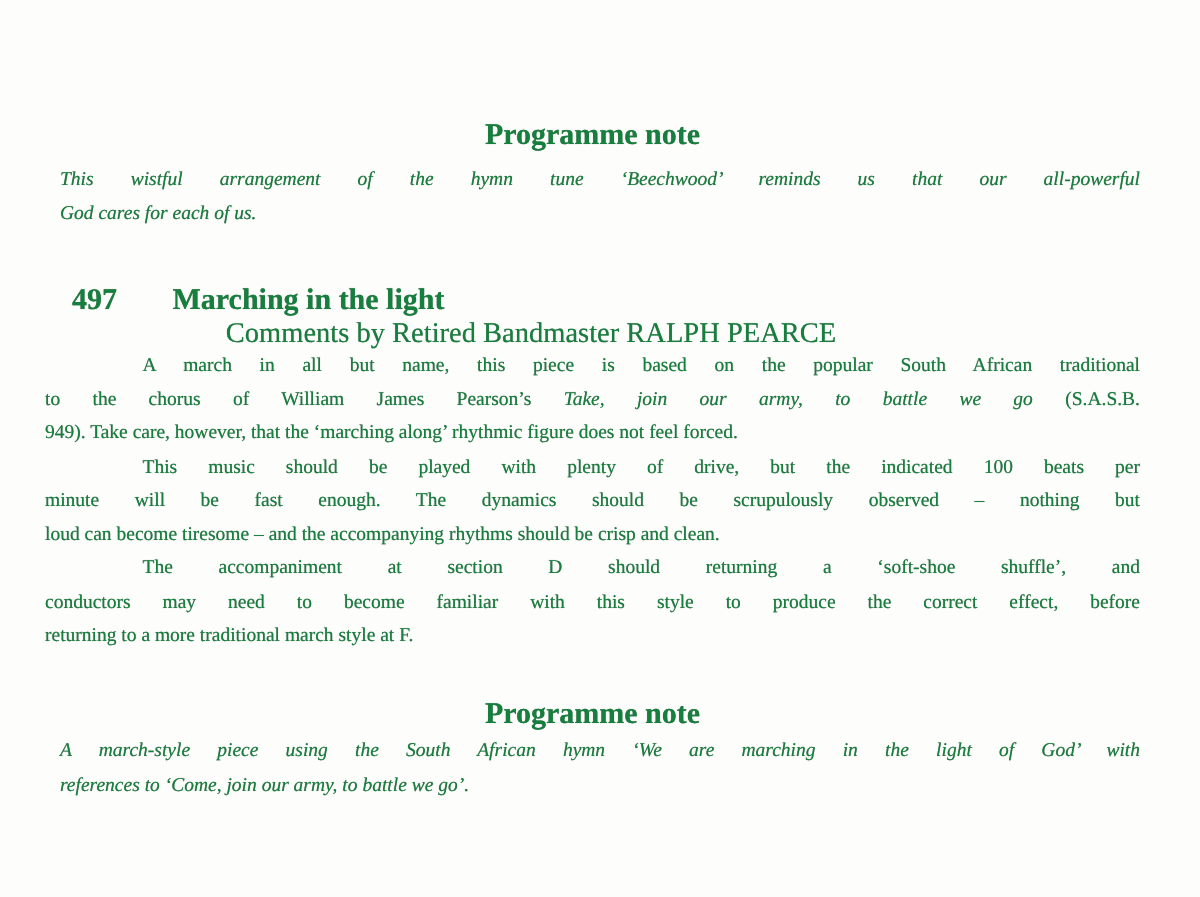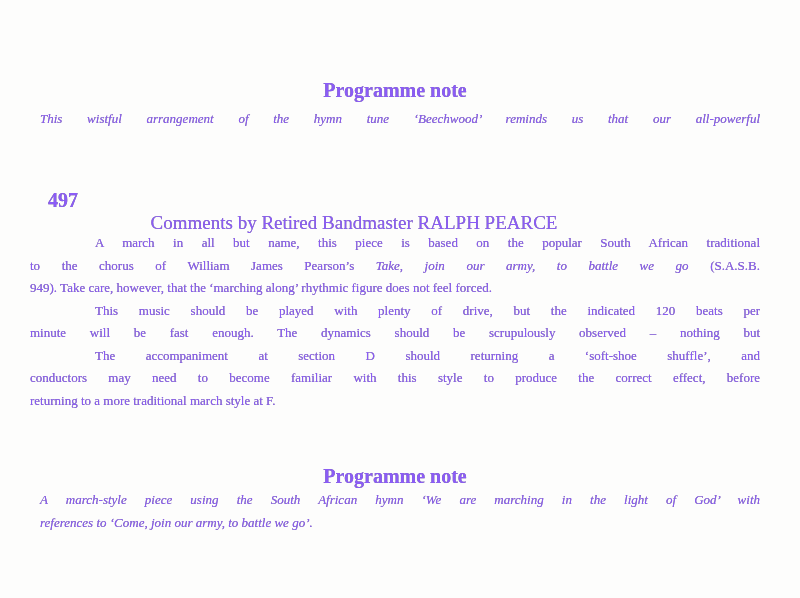--- a/index.html
+++ b/index.html
@@ -1,19 +1,19 @@
 <!DOCTYPE html>
 <html><head>
 <meta charset="utf-8">
 <style>
   html,body { margin:0; padding:0; }
   body { background:#e9e9e9; font-family:"Liberation Serif", serif; }
   .page {
     position:relative; width:800px; height:598px; margin:0 auto;
-    background:#fdfdfc; color:#8b5cf6; overflow:hidden;text-decoration:underline;
+    background:#fdfdfc; color:#15803d; overflow:hidden;text-decoration:underline;
   }
   .content { position:absolute; left:30px; width:730px; }
   .txt { font-size:13px; line-height:22.5px; text-shadow:0 0 .5px rgba(20,20,20,.55); }
   .heading {
     position:absolute; left:0; width:100%;
     font-weight:bold; font-size:20px; line-height:25px; text-align:center;
     text-shadow:0 0 .5px rgba(20,20,20,.6);
   }
   .lede { position:absolute; font-style:italic; margin:0; }
   .lede1 { top:108px; left:10px; width:720px; }
@@ -37,34 +37,37 @@
 </head>
 <body>
 
 <div class="page">
   <div class="content">
 
     <div class="heading pnote1 txt">Programme note</div>
 
     <div class="lede lede1 txt">
         <div class="tline just"><span class="it">This wistful arrangement of the hymn tune ‘Beechwood’ reminds us that our all-powerful</span></div>
+        <div class="tline"><span class="it">God cares for each of us.</span></div>
       </div>
 
     <div class="workline">
       <span class="work-num">497</span>
+      <span class="work-title">Marching in the light</span>
     </div>
 
     <div class="byline">Comments by Retired Bandmaster RALPH PEARCE</div>
 
     <div class="bodytext txt">
         <div class="tline just ind"><span>A march in all but name, this piece is based on the popular South African traditional</span></div>
         <div class="tline just"><span>to the chorus of William James Pearson’s </span><span class="it">Take, join our army, to battle we go</span><span> (S.A.S.B.</span></div>
         <div class="tline"><span>949). Take care, however, that the ‘marching along’ rhythmic figure does not feel forced.</span></div>
-        <div class="tline just ind"><span>This music should be played with plenty of drive, but the indicated 120 beats per</span></div>
+        <div class="tline just ind"><span>This music should be played with plenty of drive, but the indicated 100 beats per</span></div>
         <div class="tline just"><span>minute will be fast enough. The dynamics should be scrupulously observed – nothing but</span></div>
+        <div class="tline"><span>loud can become tiresome – and the accompanying rhythms should be crisp and clean.</span></div>
         <div class="tline just ind"><span>The accompaniment at section D should returning a ‘soft-shoe shuffle’, and</span></div>
         <div class="tline just"><span>conductors may need to become familiar with this style to produce the correct effect, before</span></div>
         <div class="tline"><span>returning to a more traditional march style at F.</span></div>
       </div>
 
     <div class="heading pnote2 txt">Programme note</div>
 
     <div class="lede lede2 txt">
         <div class="tline just"><span class="it">A march-style piece using the South African hymn ‘We are marching in the light of God’ with</span></div>
         <div class="tline"><span class="it">references to ‘Come, join our army, to battle we go’.</span></div>

